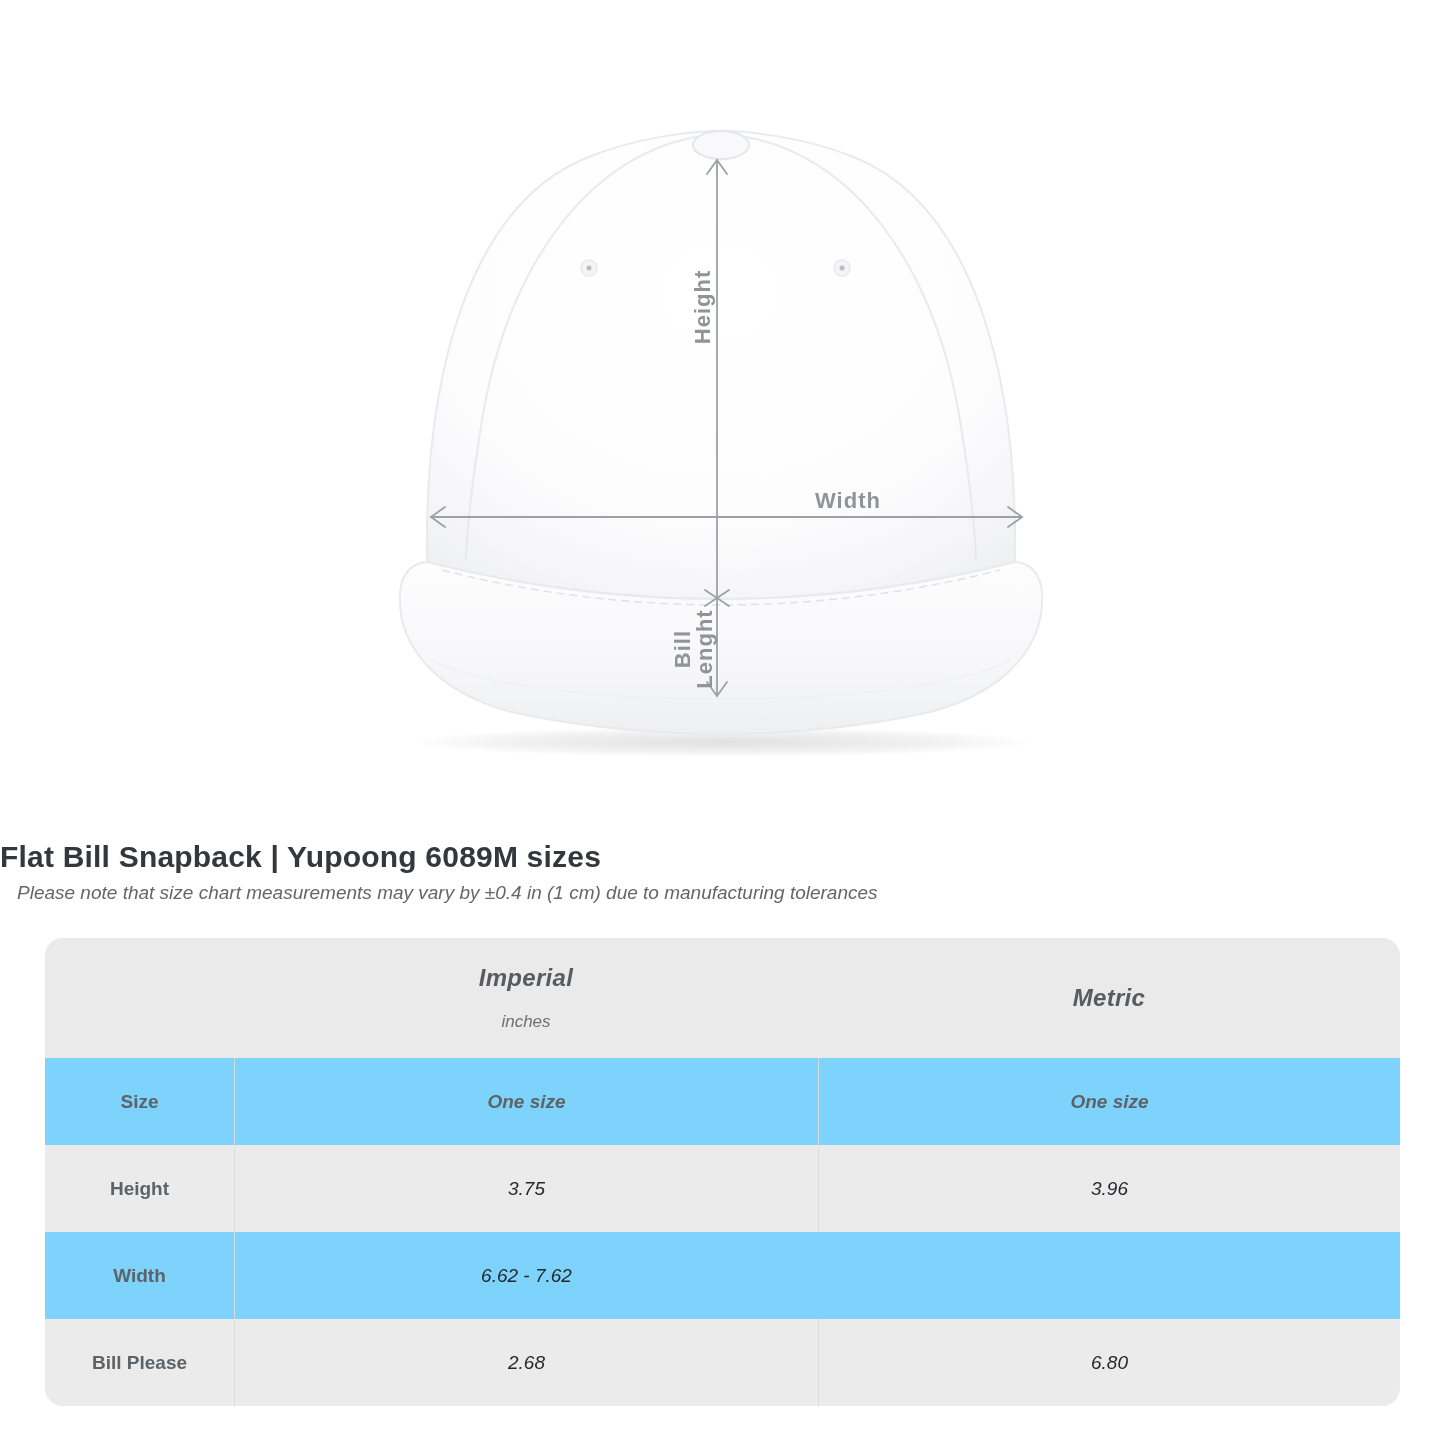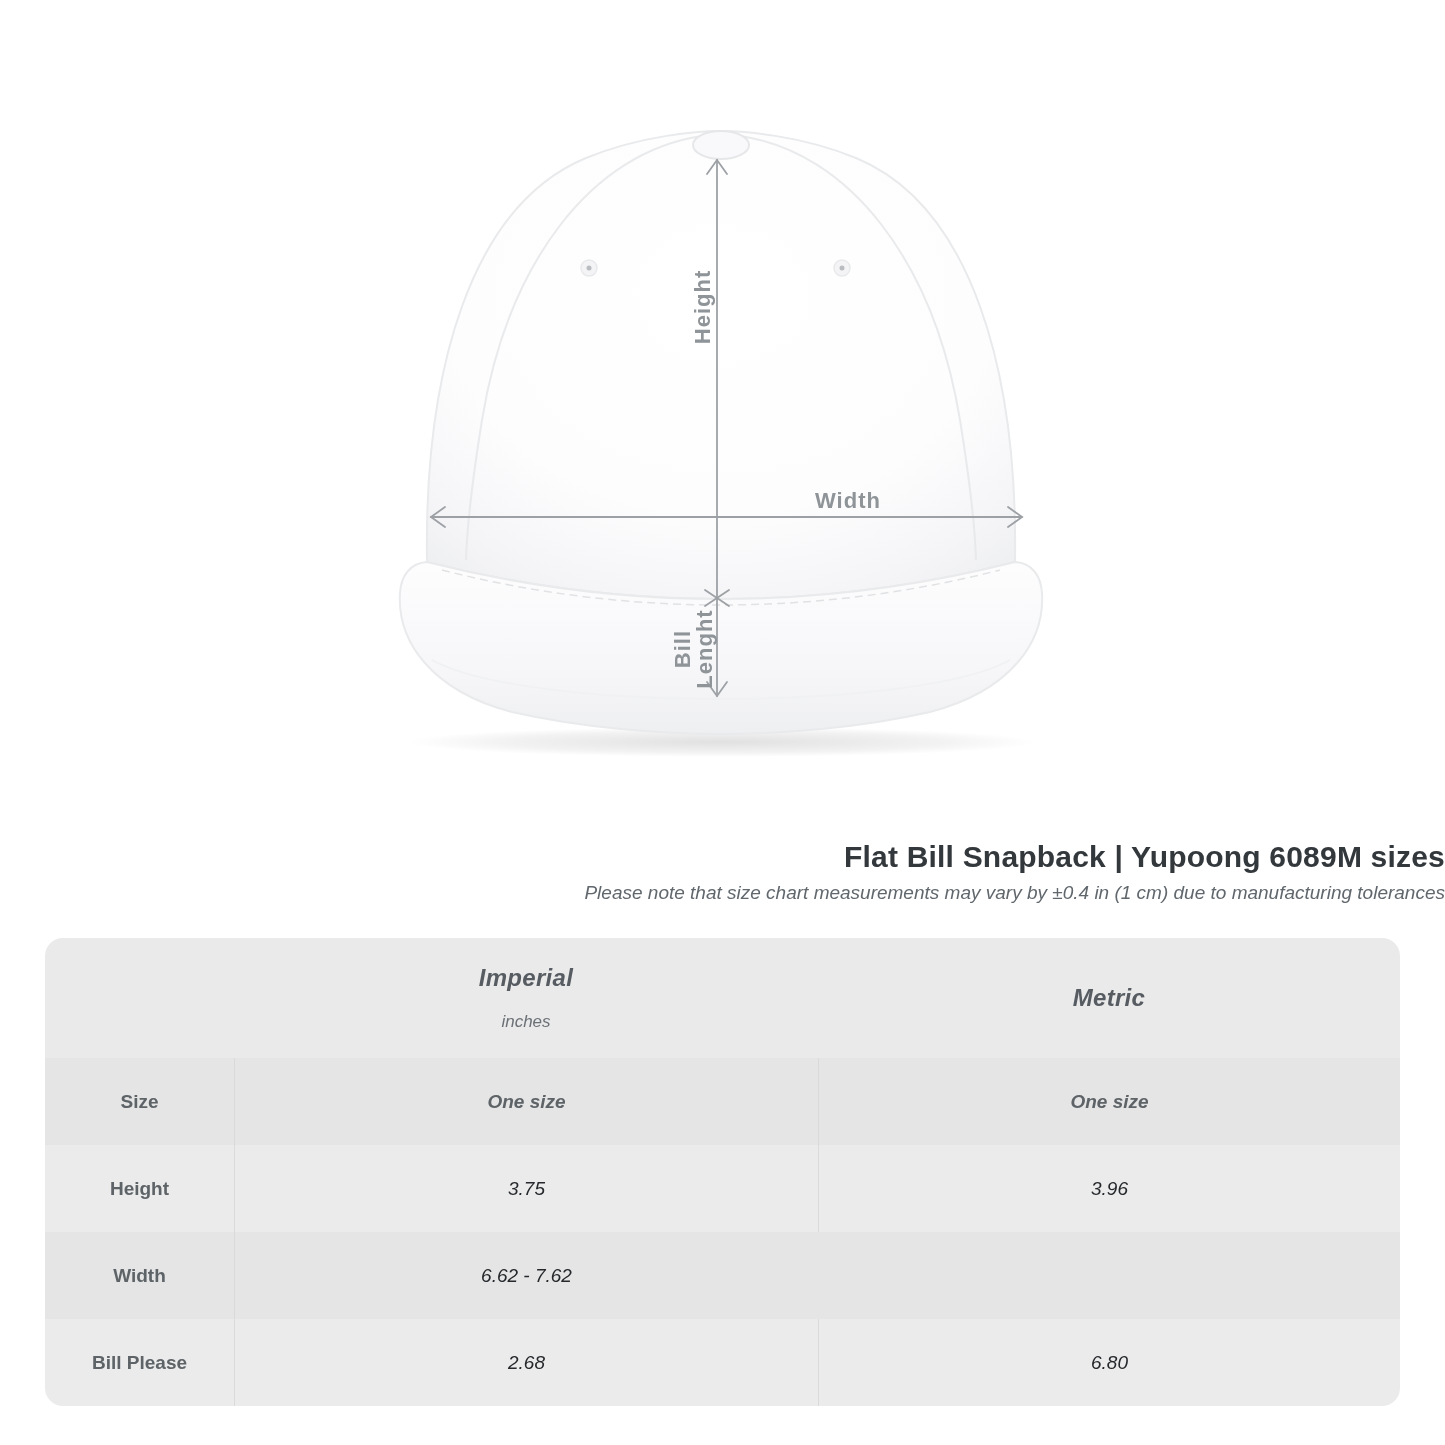--- a/index.html
+++ b/index.html
@@ -14,21 +14,21 @@
     height: 1445px;
     background: #ffffff;
     overflow: hidden;
   }
   .hat-figure {
     margin: 0;
     width: 1445px;
     height: 800px;
   }
   .chart-header {
-    text-align: right;
+    text-align: left;
     margin-top: 40px;
   }
   .chart-header h1 {
     margin: 0;
     font-size: 30px;
     font-weight: bold;
     color: #33383c;
     letter-spacing: 0.2px;
   }
   .chart-header p {
@@ -66,21 +66,21 @@
     font-size: 17px;
     font-style: italic;
     color: #6b7176;
     text-align: center;
   }
   .t-row {
     display: grid;
     grid-template-columns: 189px 584px 1fr;
     height: 87px;
     align-items: center;
-    background: #e5e5e5;
+    background: #7dd3fc;
   }
   .t-row.stripe {
     background: #ebebec;
   }
   .t-cell {
     text-align: center;
     font-size: 19px;
     color: #26292c;
     height: 100%;
     display: flex;

